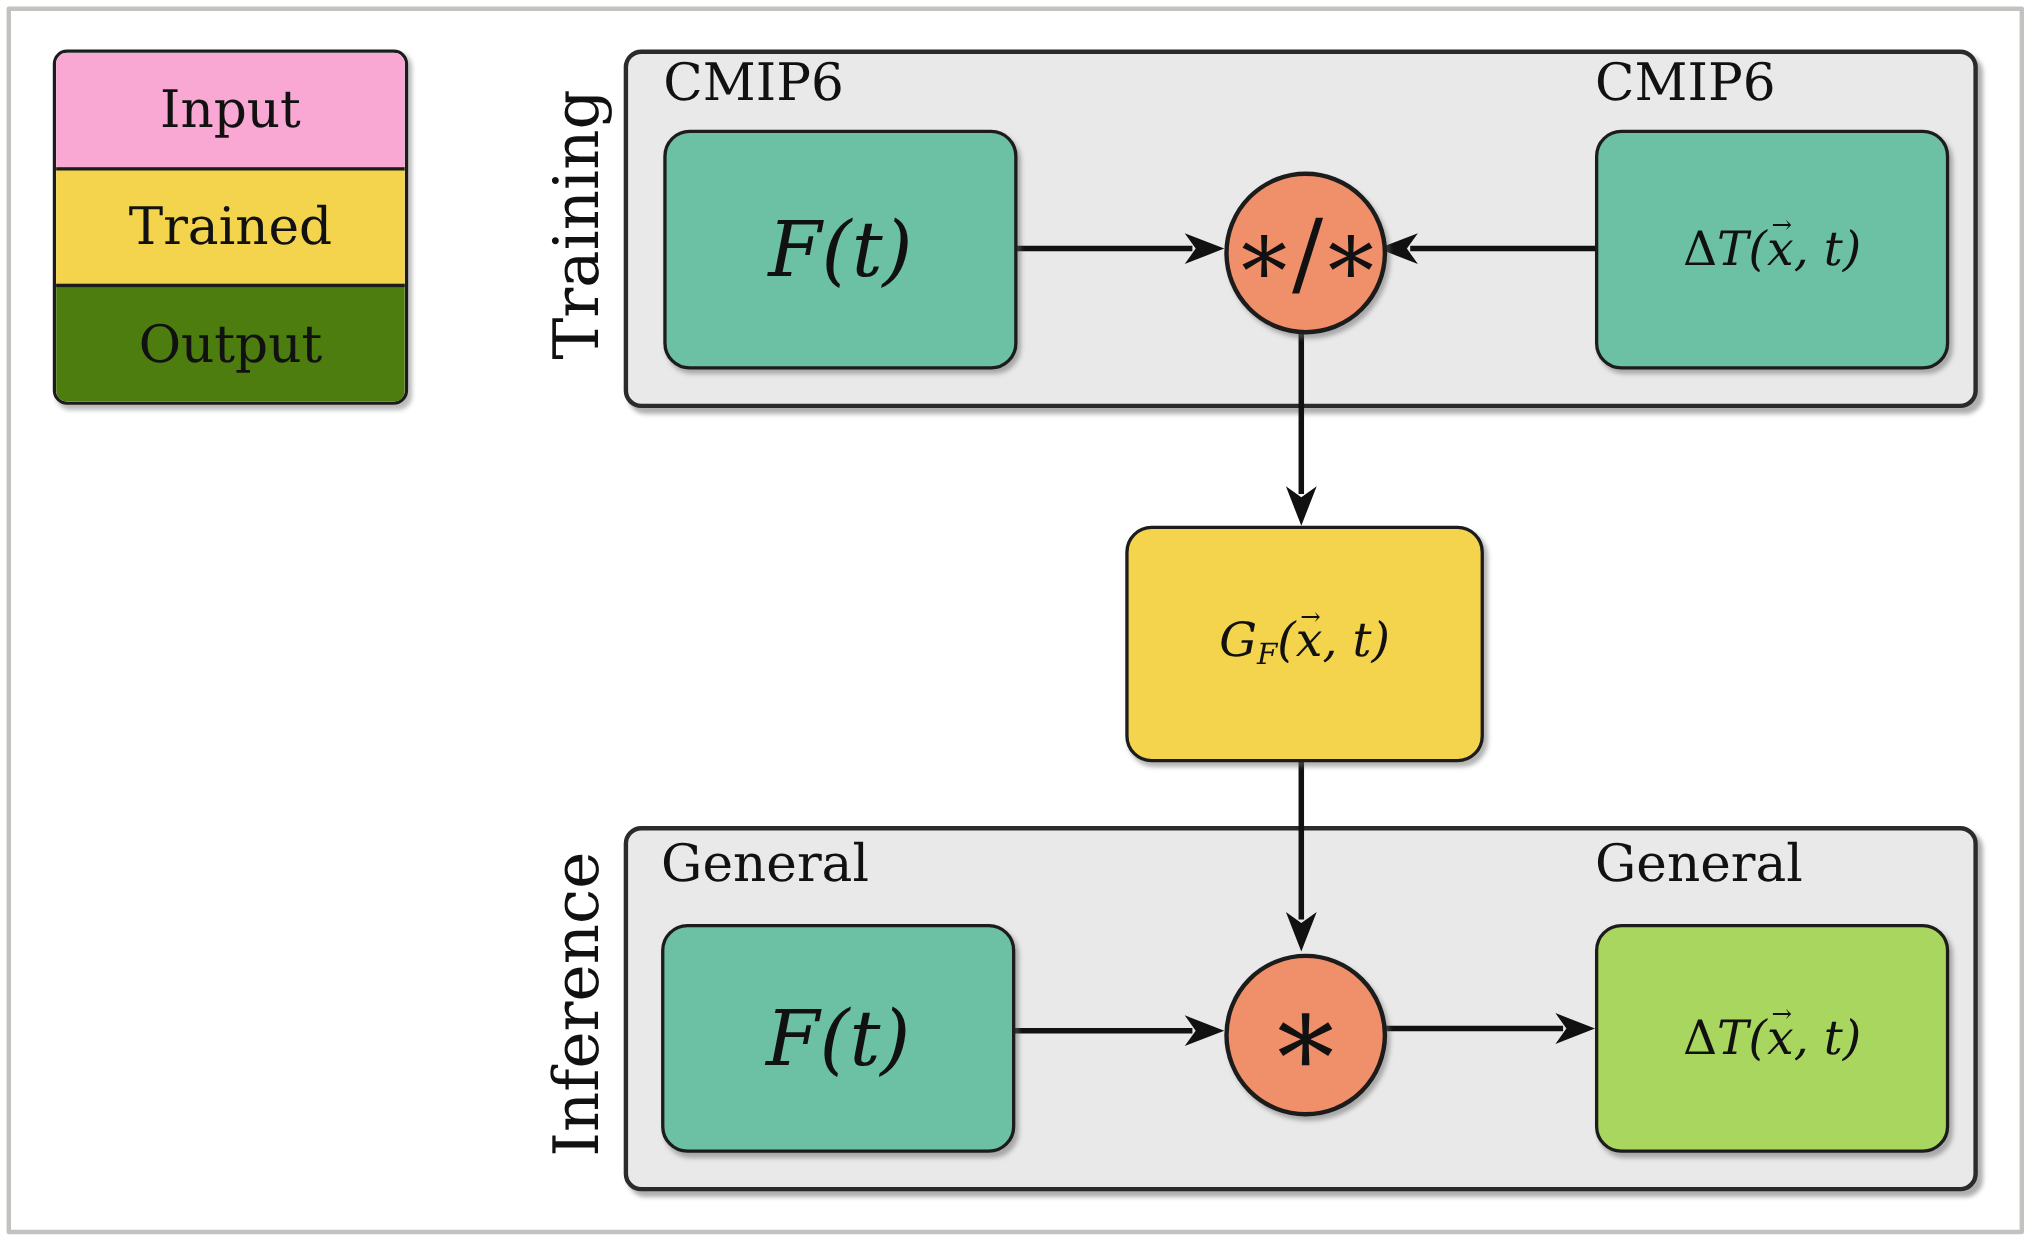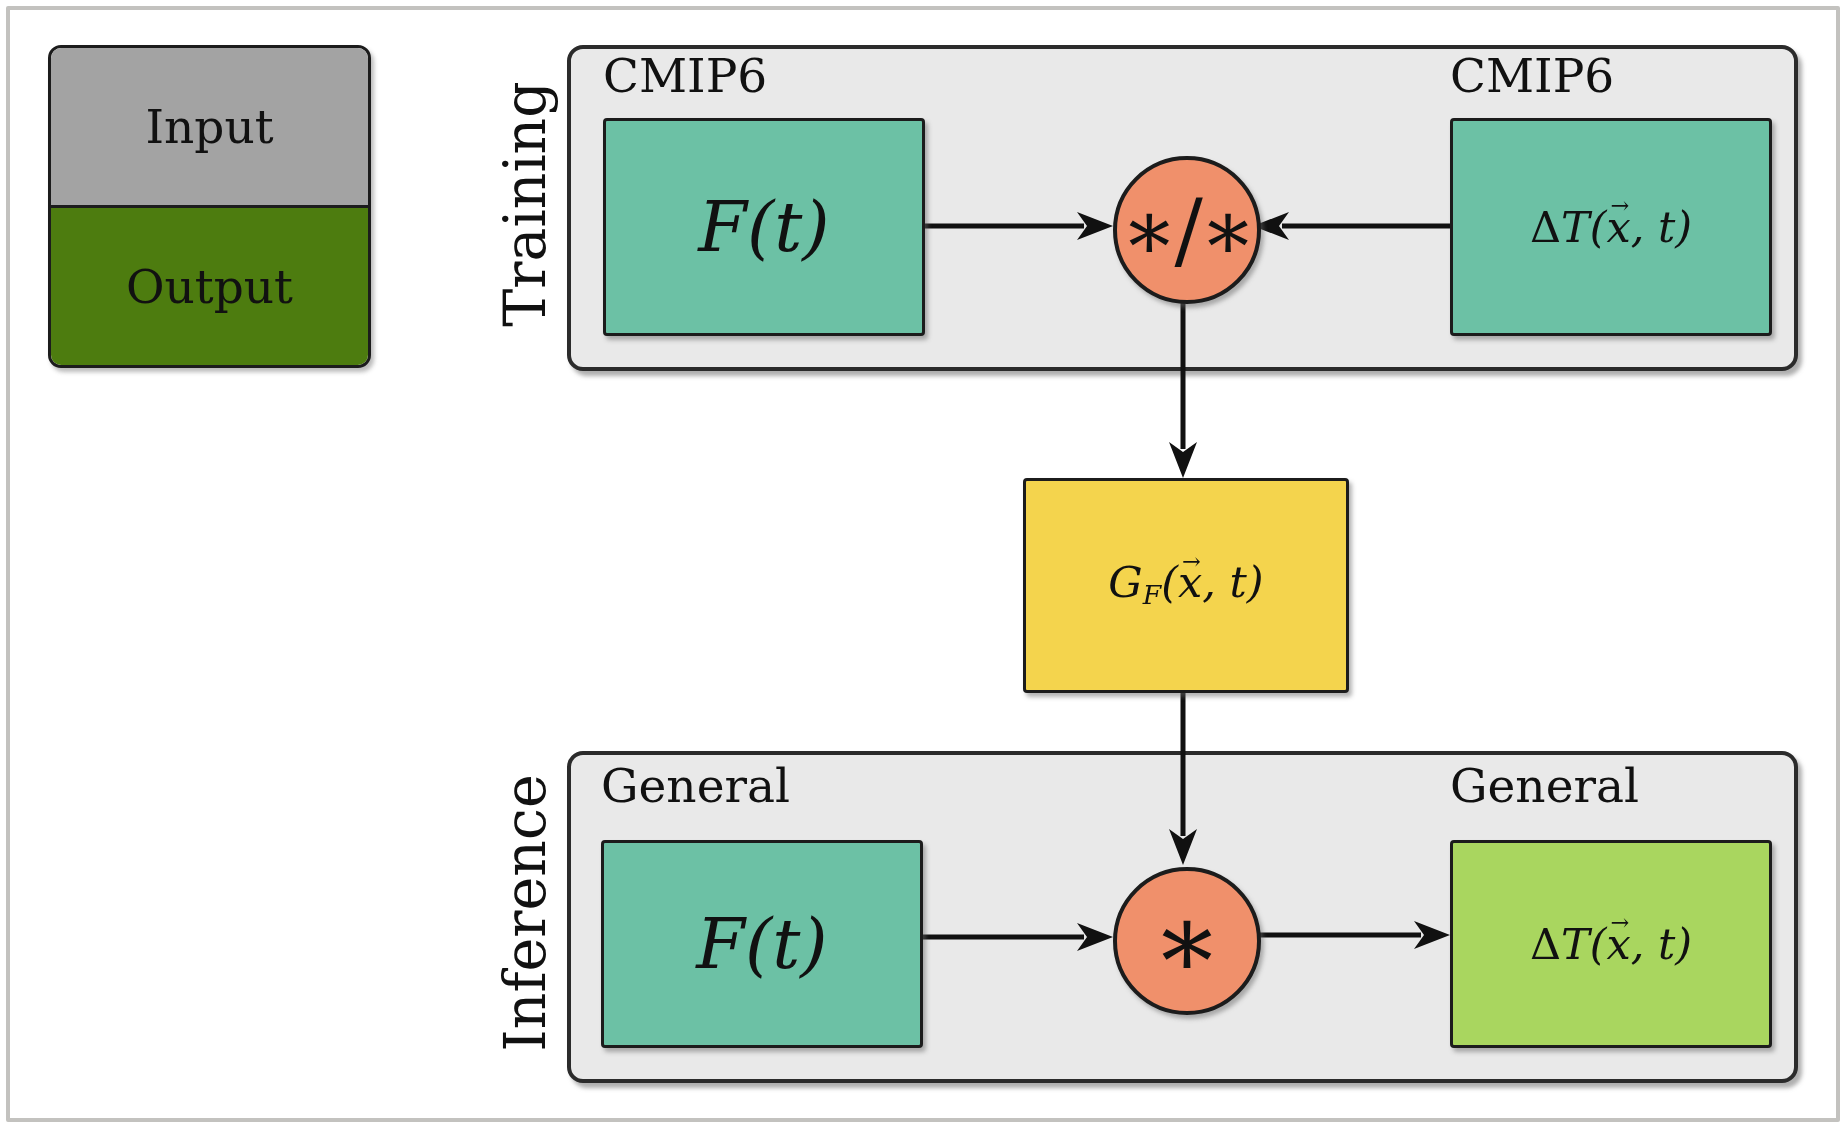--- a/index.html
+++ b/index.html
@@ -9,21 +9,21 @@
   }
   .outer-frame{
     position:absolute;left:6px;top:6px;right:6px;bottom:8px;
     border:4px solid #c3c2bf;border-radius:2px;pointer-events:none;
   }
   .panel{
     position:absolute;border:4px solid #2b2b2b;border-radius:16px;
     box-shadow:4px 5px 4px rgba(110,110,110,.55);
   }
   .node{
-    position:absolute;border:3px solid #1c1c1c;border-radius:4px;
+    position:absolute;border:3px solid #1c1c1c;border-radius:24px;
     display:flex;align-items:center;justify-content:center;
     box-shadow:3px 4px 4px rgba(105,105,105,.5);
   }
   .circle{border-radius:50%;}
   .node-math{font-size:43px;font-style:italic;line-height:1;white-space:nowrap;}
   .up{font-style:normal;}
   .sub{font-size:0.62em;font-style:italic;vertical-align:-0.28em;}
   .vec{position:relative;display:inline-block;font-style:italic;}
   .vec::after{
     content:"\2192";position:absolute;left:55%;top:-0.52em;transform:translateX(-50%);
@@ -52,22 +52,25 @@
   .legend-row:first-child{border-top:none;}
   .arrows{position:absolute;left:0;top:0;pointer-events:none;}
   .op-symbol{line-height:1;white-space:nowrap;}
 </style>
 </head>
 <body>
 
 <div class="canvas">
 
   <div class="legend">
-    <div class="legend-row" style="background-color: #a3a3a3;">
+    <div class="legend-row" style="background-color: #f9a8d4;">
       <span>Input</span>
+    </div>
+    <div class="legend-row" style="background-color: rgb(244, 212, 77);">
+      <span>Trained</span>
     </div>
     <div class="legend-row" style="background-color: #4d7c0f;">
       <span>Output</span>
     </div>
   </div>
 
   <div class="panel" style="left: 567px; top: 45px; width: 1223px; height: 318px; background-color: rgb(233, 233, 233);"></div>
 
   <div class="panel" style="left: 567px; top: 751px; width: 1223px; height: 324px; background-color: rgb(233, 233, 233);"></div>
 

